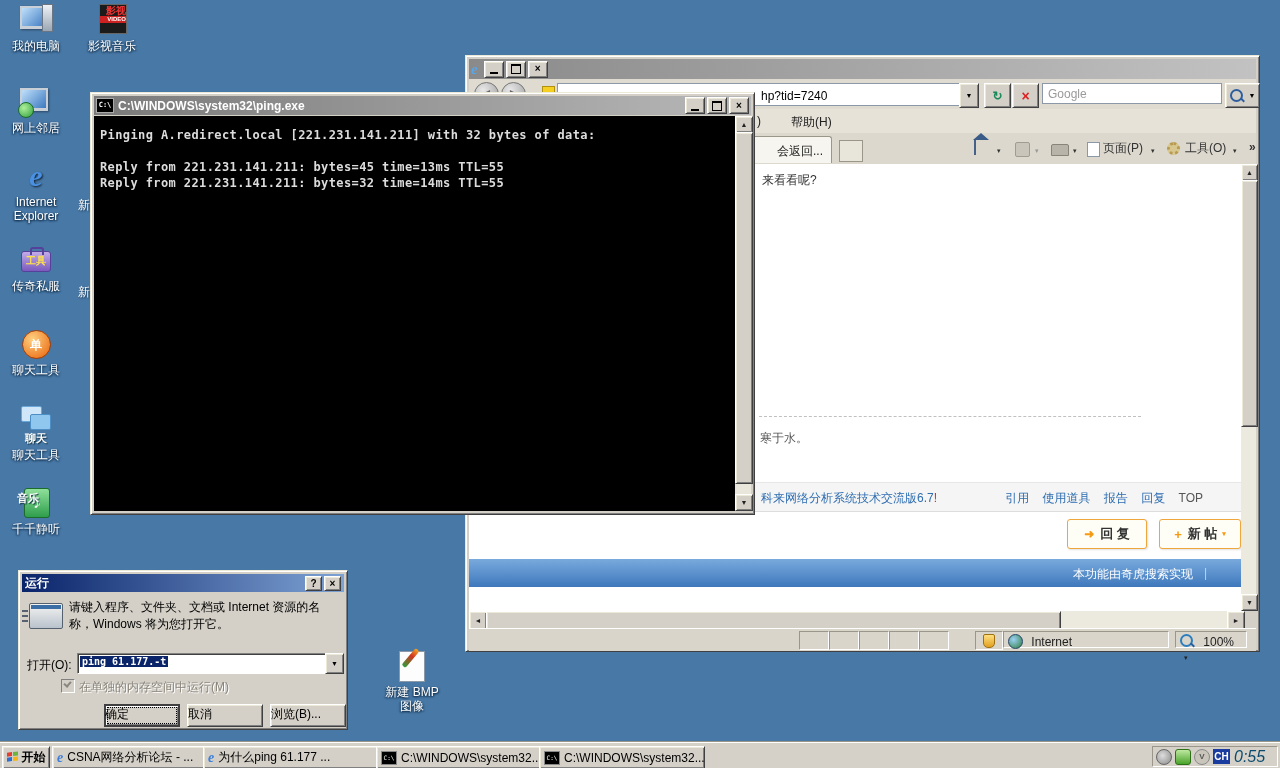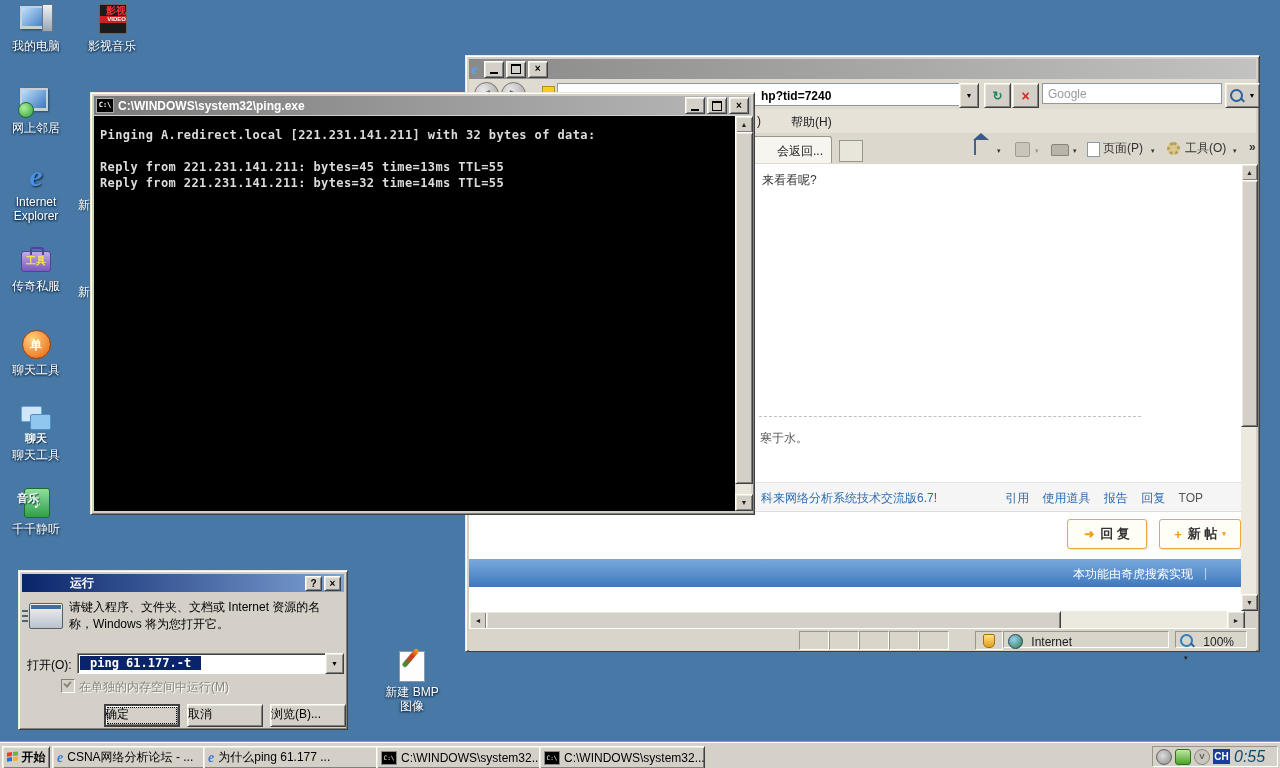--- a/index.html
+++ b/index.html
@@ -73,21 +73,21 @@
        font-weight:bold;padding:0 2px;}
   .ie-title .ttl{font-size:12px;white-space:nowrap;overflow:hidden;flex:1;}
   .ie-e{font-family:"Liberation Serif",serif;font-style:italic;font-weight:bold;color:#57a7ea;
        font-size:15px;margin-right:4px;}
   .ie-nav{position:absolute;left:3px;top:23px;right:3px;height:30px;background:#dfdbd0;}
   .navcir{position:absolute;top:3px;width:23px;height:23px;border-radius:50%;
        background:radial-gradient(circle at 35% 30%,#e8e8e8,#9a9a9a);border:1px solid #777;color:#666;
        text-align:center;line-height:21px;font-size:12px;font-weight:bold;}
   .addr{position:absolute;left:88px;top:4px;width:402px;height:21px;background:#fff;
        border:1px solid #8a98a8;font-size:12px;color:#000;}
-  .addr .atext{position:absolute;left:203px;top:5px;font-family:"Liberation Sans",sans-serif;font-weight:bold;}
+  .addr .atext{position:absolute;left:203px;top:5px;font-family:"Liberation Sans",sans-serif;}
   .addrdrop{position:absolute;left:490px;top:4px;width:18px;height:23px;display:flex;align-items:center;justify-content:center;font-size:7px;}
   .navsq{position:absolute;top:4px;height:23px;display:flex;align-items:center;justify-content:center;font-weight:bold;}
   .searchbox{position:absolute;left:573px;top:4px;width:180px;height:21px;background:#fff;border:1px solid #8a98a8;
        color:#9a9a9a;font-size:12px;padding:3px 0 0 5px;box-sizing:border-box;}
   .mag{position:relative;width:9px;height:9px;border:2px solid #2c5e9e;border-radius:50%;}
   .mag:after{content:"";position:absolute;left:8px;top:8px;width:5px;height:2px;background:#2c5e9e;transform:rotate(45deg);}
   .ie-menu{position:absolute;left:3px;top:53px;right:3px;height:24px;background:#e6e2d8;
        border-bottom:1px solid #c6c2b8;color:#222;}
   .ie-menu span{position:absolute;top:5px;}
   .ie-tabs{position:absolute;left:3px;top:77px;right:3px;height:31px;background:#dcd8cd;}
@@ -127,34 +127,34 @@
   .shield{width:10px;height:12px;background:linear-gradient(#ffe080,#e0a020);border:1px solid #a07010;
        border-radius:2px 2px 5px 5px;}
   .globe2{width:13px;height:13px;border-radius:50%;background:radial-gradient(circle at 35% 35%,#9ad0f5,#2f7e3c);border:1px solid #246;}
 
   
   .rundlg{position:absolute;left:18px;top:570px;width:330px;height:160px;z-index:30;
        background:#D4D0C8;border:1px solid;border-color:#ECE9D8 #404040 #404040 #ECE9D8;
        box-shadow:inset 1px 1px 0 #fff, inset -1px -1px 0 #808080;padding:3px;box-sizing:border-box;}
   .run-title{position:relative;height:18px;background:linear-gradient(90deg,#0a246a,#7da2d4);
        color:#fff;font-weight:bold;display:flex;align-items:center;padding:0 3px;}
-  .run-title .ttl{flex:1;font-size:12px;margin-left:45px;}
+  .run-title .ttl{flex:1;font-size:12px;}
   .rbtn{width:15px;height:13px;margin-left:2px;display:flex;align-items:center;justify-content:center;
        font-size:10px;font-weight:bold;color:#000;}
   .runico{position:absolute;left:10px;top:32px;width:32px;height:24px;background:linear-gradient(#f4f4f2,#b9c2cc);
        border:1px solid #55616e;border-radius:2px;}
   .runico:before{content:"";position:absolute;left:1px;top:1px;right:1px;height:4px;background:#3a6ea5;}
   .runico:after{content:"";position:absolute;left:-8px;top:6px;width:6px;height:2px;background:#55616e;
        box-shadow:0 5px 0 #55616e, 0 10px 0 #55616e;}
   .rdesc{position:absolute;left:50px;top:28px;width:268px;color:#000;line-height:17px;}
   .ropen{position:absolute;left:8px;top:86px;color:#000;}
   .rcombo{position:absolute;left:58px;top:82px;width:248px;height:19px;background:#fff;
        border:1px solid;border-color:#808080 #fff #fff #808080;box-shadow:inset 1px 1px 0 #404040;}
-  .rcombo .sel{position:absolute;left:2px;top:2px;background:#0a246a;color:#fff;padding:0 10px;
-       font-size:12px;font-weight:bold;font-family:"DejaVu Sans Mono",monospace;}
+  .rcombo .sel{position:absolute;left:2px;top:2px;background:#0a246a;color:#fff;padding:0 2px;
+       font-size:10px;font-weight:bold;font-family:"DejaVu Sans Mono",monospace;}
   .rdrop{position:absolute;left:306px;top:82px;width:17px;height:19px;display:flex;align-items:center;justify-content:center;font-size:7px;}
   .rcheck{position:absolute;left:60px;top:108px;color:#8a867c;text-shadow:1px 1px 0 #fff;}
   .cbox{position:absolute;left:-18px;top:0;width:12px;height:12px;background:#d4d0c8;
        border:1px solid;border-color:#808080 #fff #fff #808080;}
   .cbox:after{content:"";position:absolute;left:2px;top:1px;width:5px;height:3px;
        border:2px solid #8a867c;border-top:none;border-right:none;transform:rotate(-50deg);}
   .rbtnrow{position:absolute;left:0;top:133px;width:100%;}
   .pushbtn{position:absolute;width:74px;height:21px;line-height:19px;color:#000;}
   .focusring{outline:1px dotted #000;outline-offset:-4px;border-color:#404040;box-shadow:inset 0 0 0 1px #404040, inset 2px 2px 0 #fff, inset -2px -2px 0 #808080;}
 

